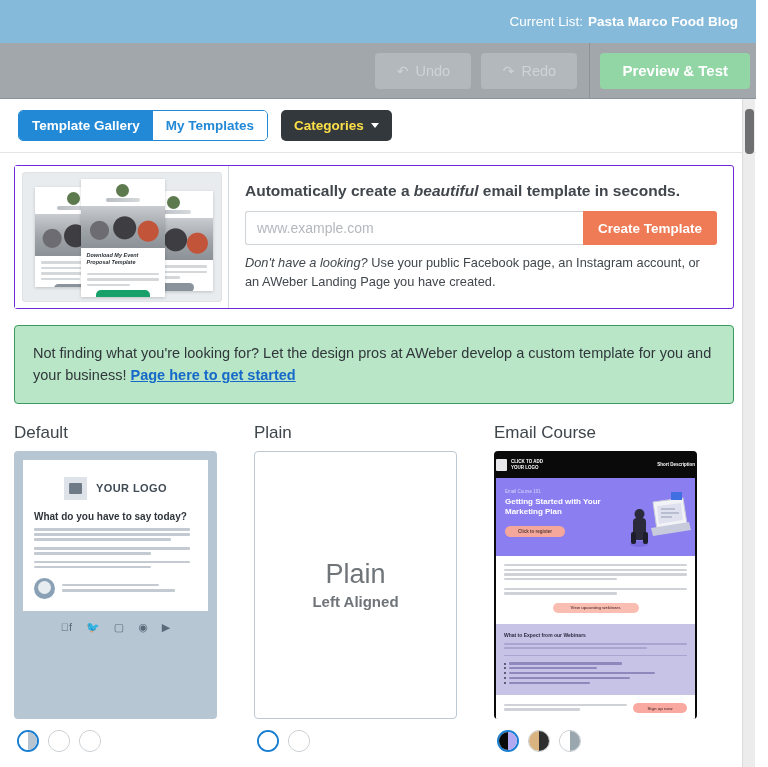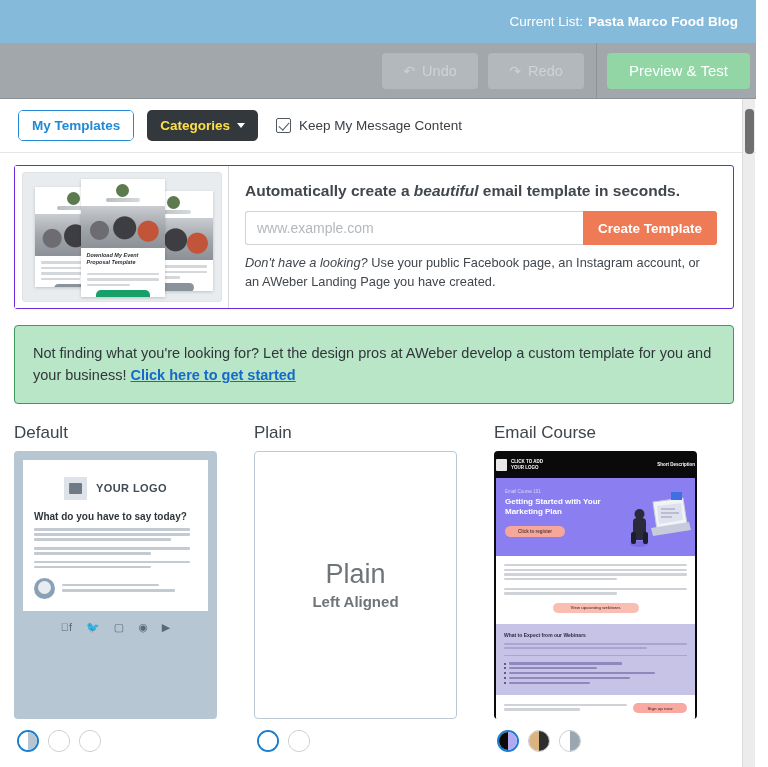--- a/index.html
+++ b/index.html
@@ -55,21 +55,21 @@
     width: 1px; height: 56px; background: #8d9296;
     margin: 0 10px 0 2px;
   }
   .preview-btn {
     height: 36px;
     padding: 0 22px;
     border-radius: 4px;
     background: #92d6a5;
     color: #ffffff;
     font-size: 15px;
-    font-weight: 400;
+    font-weight: 700;
     display: flex;
     align-items: center;
     justify-content: center;
     border: none;
     font-family: inherit;
     margin-right: 6px;
   }
 
   
   .tabrow {
@@ -413,30 +413,27 @@
     <button class="tb-btn">
       <span class="ico">↷</span>
       <span>Redo</span>
     </button>
     <div class="tb-sep"></div>
     <button class="preview-btn">Preview &amp; Test</button>
   </div>
 
   <div class="tabrow">
     <div class="seg">
+      <div class="active">Template Gallery</div>
       <div class="inactive">My Templates</div>
     </div>
     <button class="cat-btn">
       <span>Categories</span>
       <span class="caret"></span>
     </button>
-    <label class="keep">
-      <span class="chk"></span>
-      <span>Keep My Message Content</span>
-    </label>
   </div>
 
   <div class="scroll-area">
 
     <div class="autopanel">
       <div class="thumb-wrap">
         <div class="mini-stack">
           <div class="mini-card mc-a">
             <div class="mc-logo"></div>
             <div class="mc-script"></div>
@@ -479,21 +476,21 @@
         <div class="url-row">
           <input class="url-input" type="text" placeholder="www.example.com" style="">
           <button class="create-btn">Create Template</button>
         </div>
         <div class="auto-note"><i>Don't have a looking?</i><span> Use your public Facebook page, an Instagram account, or an AWeber Landing Page you have created.</span></div>
       </div>
     </div>
 
     <div class="promo">
       <span>Not finding what you're looking for? Let the design pros at AWeber develop a custom template for you and your business!</span>
-      <a href="#">Click here to get started</a>
+      <a href="#">Page here to get started</a>
     </div>
 
     <div class="grid">
 
       <div class="tcard">
         <div class="ttitle">Default</div>
         <div class="tprev prev-default">
           <div class="pd-sheet">
             <div class="pd-logorow">
               <div class="pd-logobox"></div>

